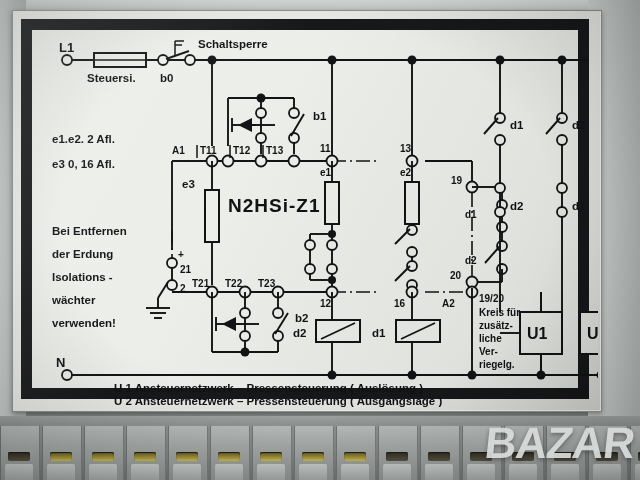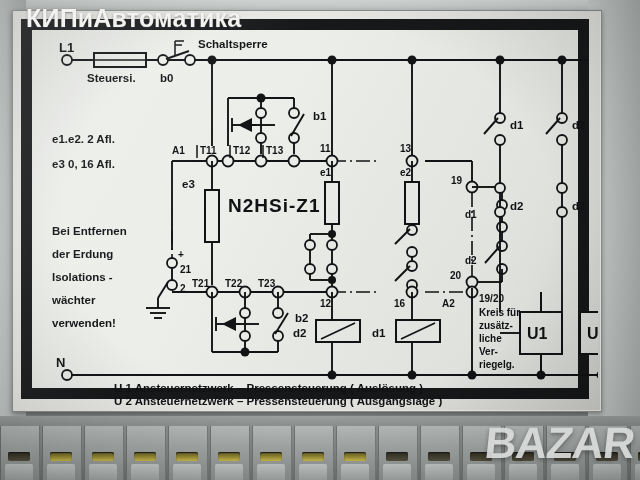--- a/index.html
+++ b/index.html
@@ -416,17 +416,16 @@
         </div>
       <div class="tooth">
           <div class="slot"></div>
           <div class="body"></div>
         </div>
     </div>
   </div>
 
   <div class="vig"></div>
 
-  <div class="wm" id="wm-top">КИПиАвтоматика</div>
   <div class="wm" id="wm-bottom">
     <span>BAZAR</span>
   </div>
 </div>
 
 </body></html>

